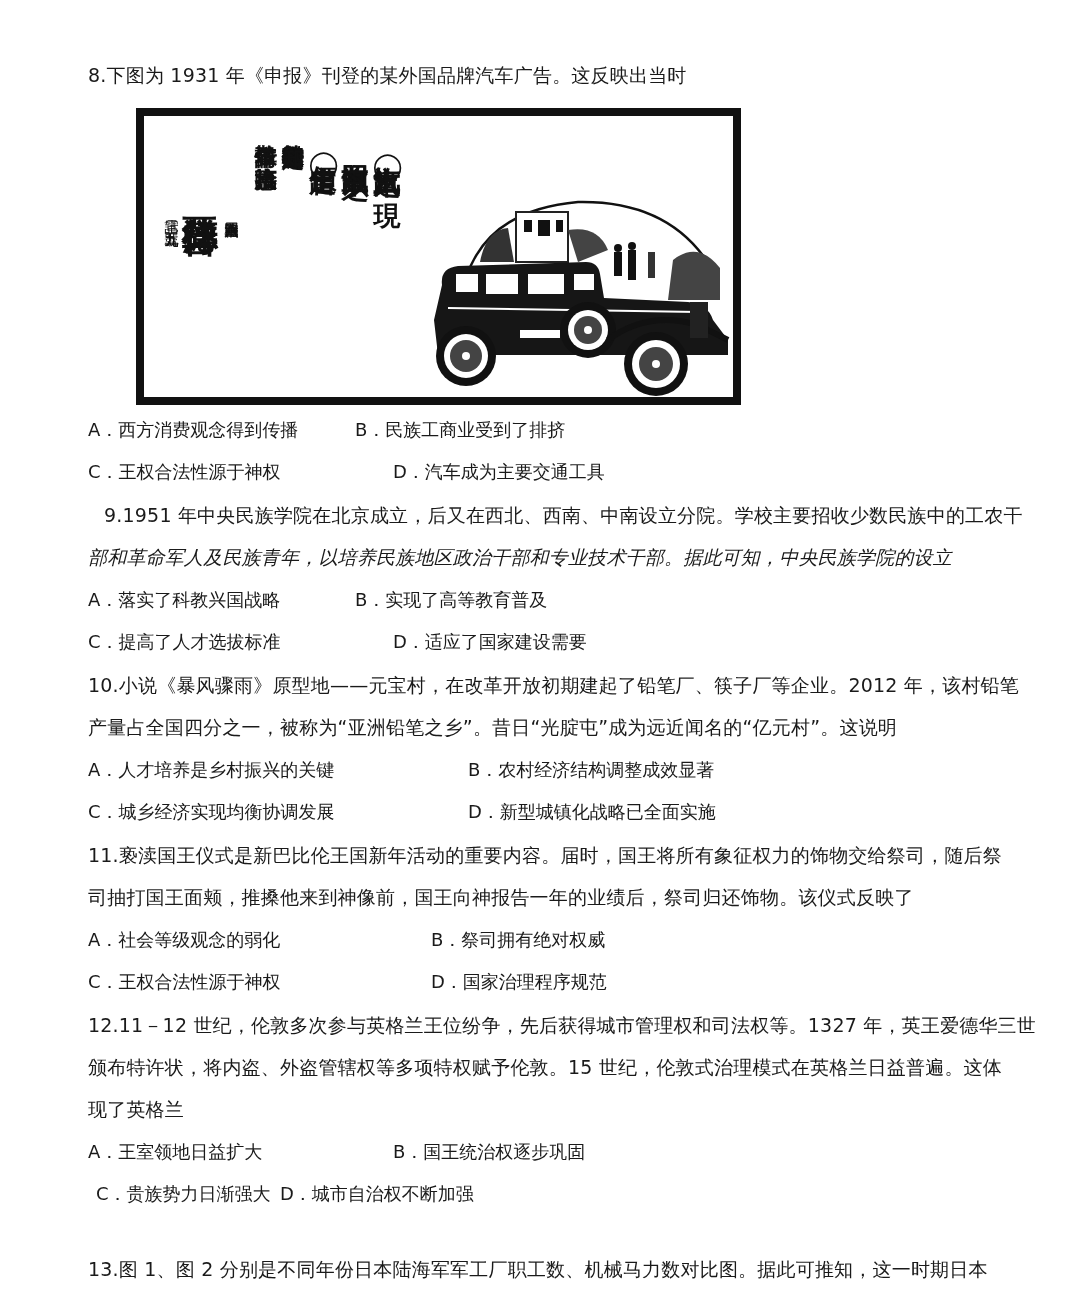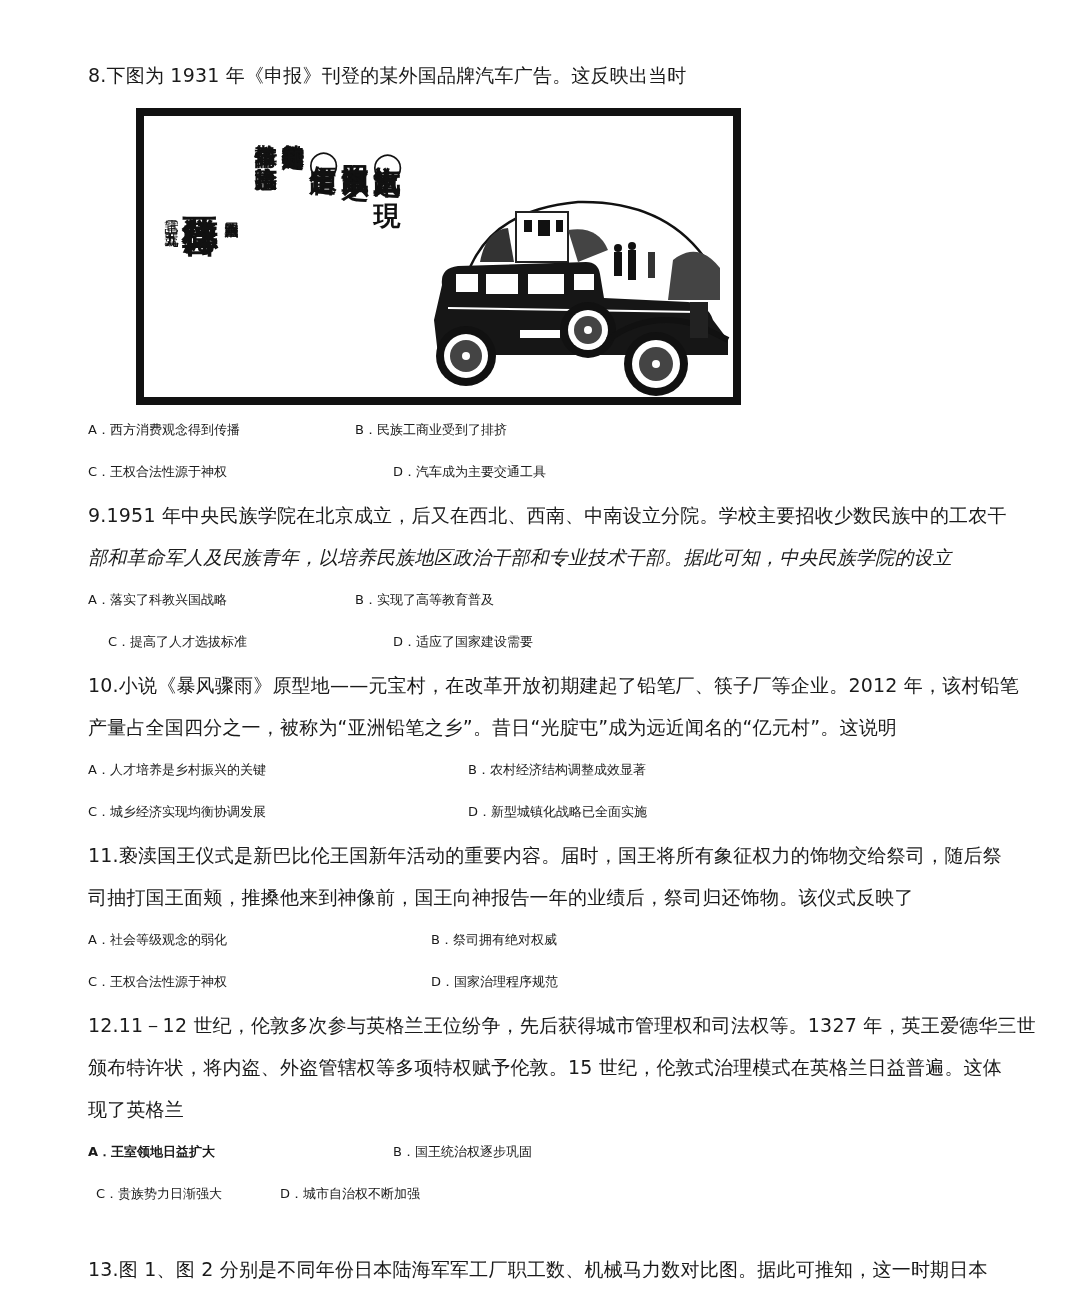--- a/index.html
+++ b/index.html
@@ -18,21 +18,21 @@
   .line {
     position: absolute;
     left: 88px;
     font-size: 19px;
     line-height: 26px;
     white-space: nowrap;
     letter-spacing: 0.2px;
   }
   .opt {
     position: absolute;
-    font-size: 13px;
+    font-size: 18px;
     line-height: 26px;
     white-space: nowrap;
   }
   
   .ad {
     position: absolute;
     left: 136px;
     top: 108px;
     width: 605px;
     height: 297px;
@@ -119,42 +119,42 @@
     <path d="M180 150 Q220 120 270 135 L300 150" fill="none" stroke="#111" stroke-width="6"></path>
     <rect x="262" y="112" width="18" height="36" fill="#222"></rect>
   </svg>
 </div>
 
 <div class="opt" style="left:88px; top:417px;">A．西方消费观念得到传播</div>
 <div class="opt" style="left:355px; top:417px;">B．民族工商业受到了排挤</div>
 <div class="opt" style="left:88px; top:459px;">C．王权合法性源于神权</div>
 <div class="opt" style="left:393px; top:459px;">D．汽车成为主要交通工具</div>
 
-<div class="line" style="top:502px;">9.1951 年中央民族学院在北京成立，后又在西北、西南、中南设立分院。学校主要招收少数民族中的工农干</div>
+<div class="line" style="top:502px;margin-left:16px;">9.1951 年中央民族学院在北京成立，后又在西北、西南、中南设立分院。学校主要招收少数民族中的工农干</div>
 <div class="line" style="top:544px;font-style:italic;">部和革命军人及民族青年，以培养民族地区政治干部和专业技术干部。据此可知，中央民族学院的设立</div>
 <div class="opt" style="left:88px; top:587px;">A．落实了科教兴国战略</div>
 <div class="opt" style="left:355px; top:587px;">B．实现了高等教育普及</div>
-<div class="opt" style="left:88px; top:629px;margin-left:20px;">C．提高了人才选拔标准</div>
+<div class="opt" style="left:88px; top:629px;">C．提高了人才选拔标准</div>
 <div class="opt" style="left:393px; top:629px;">D．适应了国家建设需要</div>
 
 <div class="line" style="top:672px;">10.小说《暴风骤雨》原型地——元宝村，在改革开放初期建起了铅笔厂、筷子厂等企业。2012 年，该村铅笔</div>
 <div class="line" style="top:714px;text-align:right;">产量占全国四分之一，被称为“亚洲铅笔之乡”。昔日“光腚屯”成为远近闻名的“亿元村”。这说明</div>
 <div class="opt" style="left:88px; top:757px;">A．人才培养是乡村振兴的关键</div>
 <div class="opt" style="left:468px; top:757px;">B．农村经济结构调整成效显著</div>
 <div class="opt" style="left:88px; top:799px;">C．城乡经济实现均衡协调发展</div>
 <div class="opt" style="left:468px; top:799px;text-align:right;">D．新型城镇化战略已全面实施</div>
 
 <div class="line" style="top:842px;">11.亵渎国王仪式是新巴比伦王国新年活动的重要内容。届时，国王将所有象征权力的饰物交给祭司，随后祭</div>
 <div class="line" style="top:884px;">司抽打国王面颊，推搡他来到神像前，国王向神报告一年的业绩后，祭司归还饰物。该仪式反映了</div>
 <div class="opt" style="left:88px; top:927px;">A．社会等级观念的弱化</div>
 <div class="opt" style="left:431px; top:927px;">B．祭司拥有绝对权威</div>
 <div class="opt" style="left:88px; top:969px;">C．王权合法性源于神权</div>
 <div class="opt" style="left:431px; top:969px;">D．国家治理程序规范</div>
 
 <div class="line" style="top:1012px;">12.11－12 世纪，伦敦多次参与英格兰王位纷争，先后获得城市管理权和司法权等。1327 年，英王爱德华三世</div>
 <div class="line" style="top:1054px;">颁布特许状，将内盗、外盗管辖权等多项特权赋予伦敦。15 世纪，伦敦式治理模式在英格兰日益普遍。这体</div>
 <div class="line" style="top:1096px;">现了英格兰</div>
-<div class="opt" style="left:88px; top:1139px;font-weight:bold;">A．王室领地日益扩大</div>
+<div class="opt" style="left:88px; top:1139px;">A．王室领地日益扩大</div>
 <div class="opt" style="left:393px; top:1139px;">B．国王统治权逐步巩固</div>
 <div class="opt" style="left:96px; top:1181px;text-align:right;">C．贵族势力日渐强大</div>
 <div class="opt" style="left:280px; top:1181px;">D．城市自治权不断加强</div>
 
 <div class="line" style="top:1224px;margin-top:32px;">13.图 1、图 2 分别是不同年份日本陆海军军工厂职工数、机械马力数对比图。据此可推知，这一时期日本</div>
 
 </body></html>

